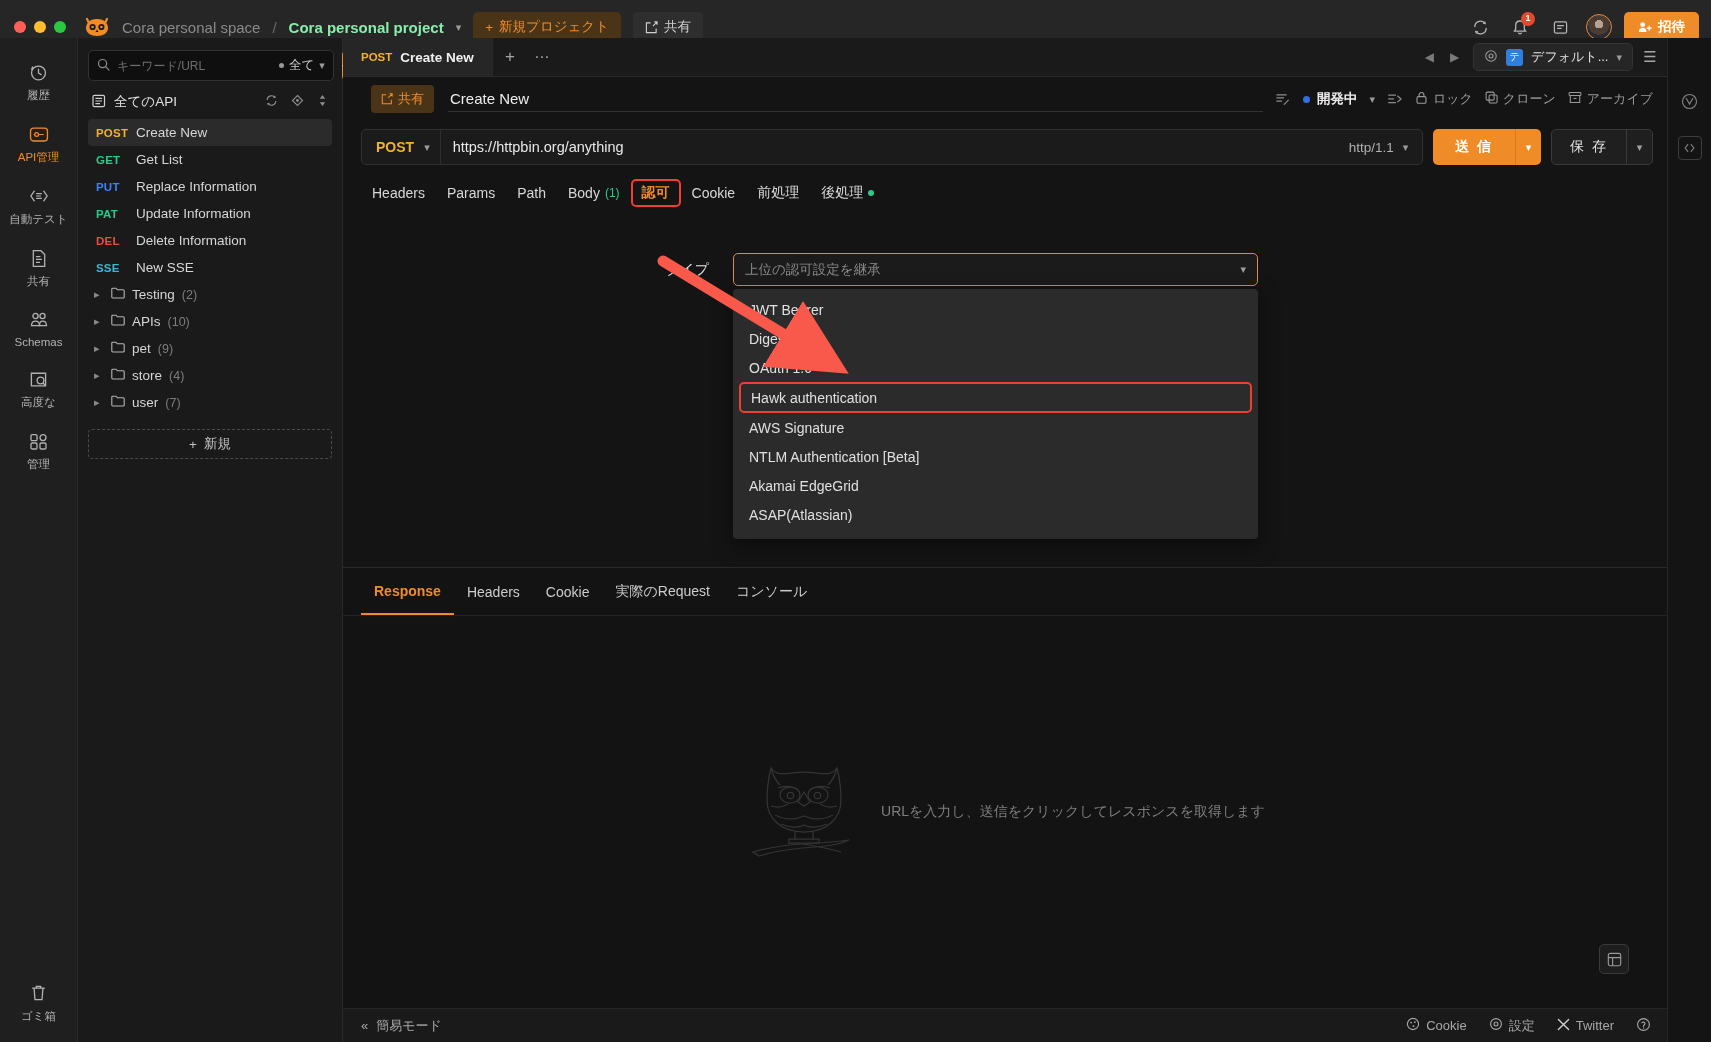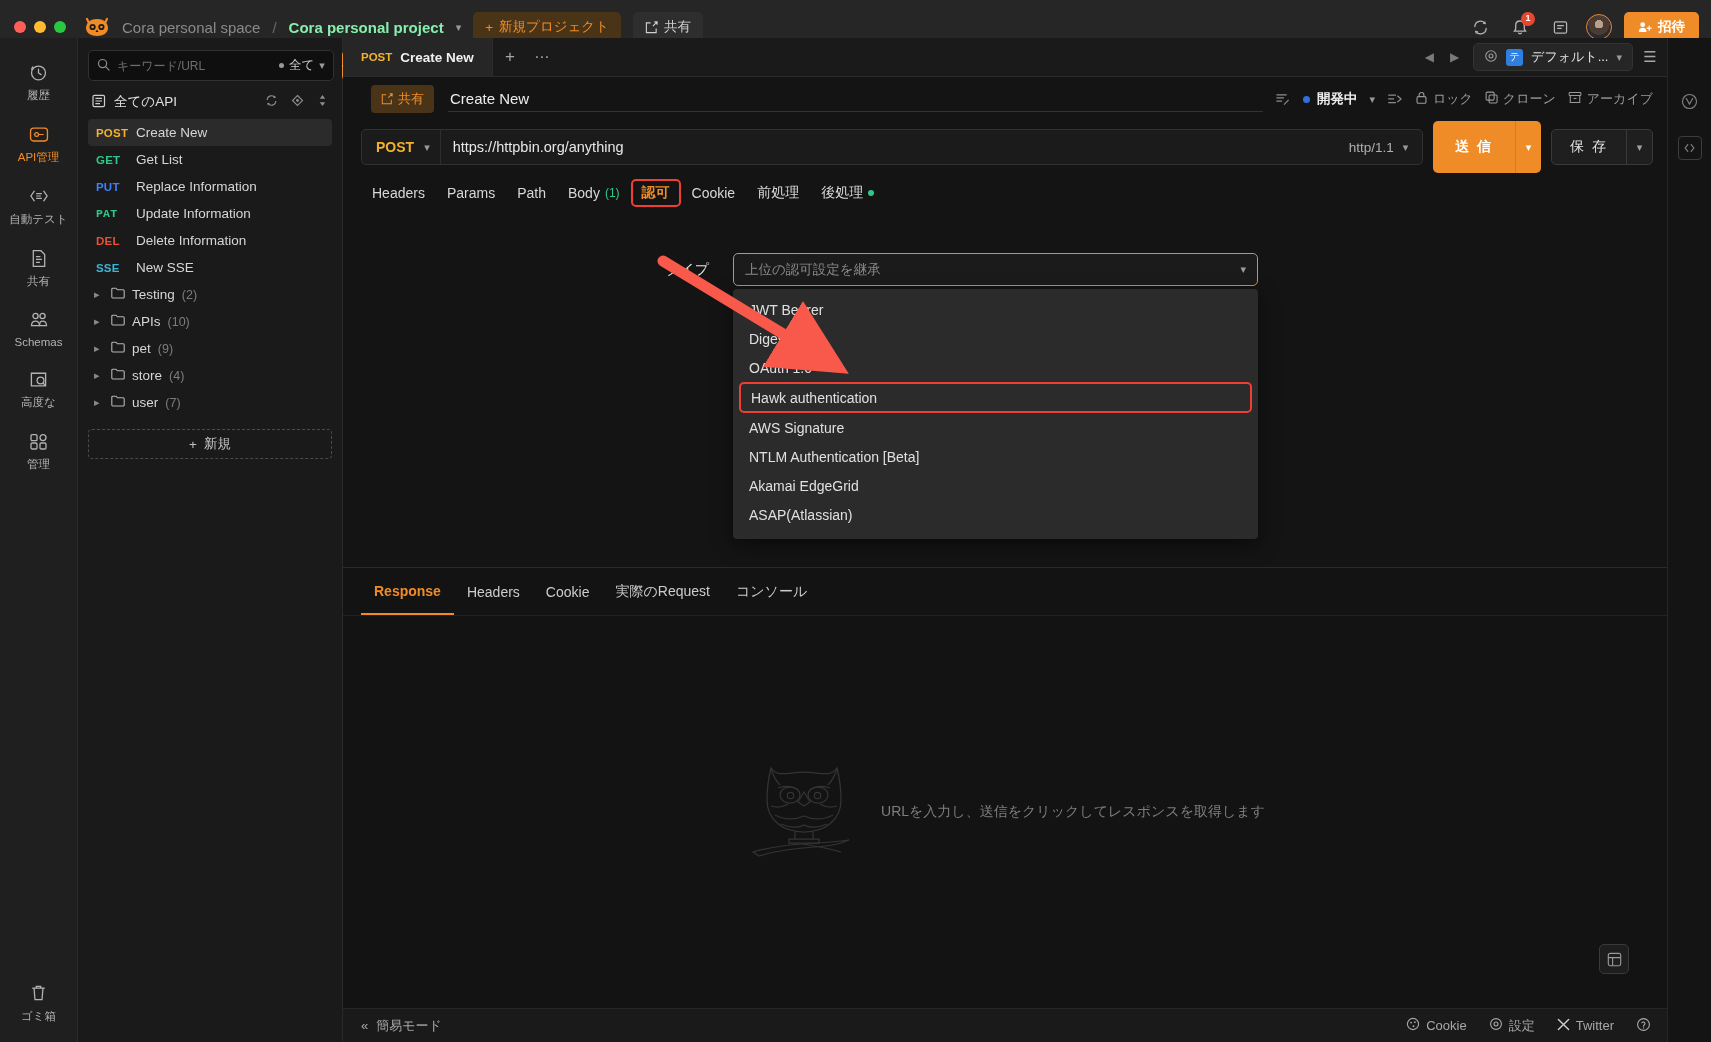--- a/index.html
+++ b/index.html
@@ -102,21 +102,21 @@
   }
   .allapi .acts { margin-left:auto; display:flex; gap:13px; color:#8d8d8d; }
   .tree { flex: 0 0 auto; }
   .row {
     display:flex; align-items:center; height: 27px; padding: 0 8px; border-radius: 4px;
     font-size: 13.5px; color: #ccc; gap: 0;
   }
   .row.sel { background: #2b2b2b; }
   .meth { width: 40px; flex:0 0 40px; font-size: 11.5px; font-weight: bold; letter-spacing:0.2px; }
   .m-post { color:#f2b12e; } .m-get { color:#2ec98a; } .m-put { color:#3b82f6; }
-  .m-pat { color:#2ec98a;font-family:Liberation Mono, monospace; } .m-del { color:#e8503a; } .m-sse { color:#3fb5d6; }
+  .m-pat { color:#2ec98a; } .m-del { color:#e8503a; } .m-sse { color:#3fb5d6; }
   .rname { color:#d6d6d6; }
   .frow { display:flex; align-items:center; height:27px; padding:0 6px; gap:7px; font-size:13.5px; color:#d6d6d6; }
   .frow .carat { color:#8a8a8a; font-size: 11px; width: 10px; }
   .fcount { color:#7d7d7d; font-size: 12.5px; }
   .newbtn {
     margin-top: 13px; height: 30px; border: 1px dashed #4a4a4a; border-radius:4px;
     display:flex; align-items:center; justify-content:center; gap:7px;
     color:#c3c3c3; font-size:13.5px;
   }
 
@@ -171,21 +171,21 @@
   .urlrow { height: 52px; flex:0 0 52px; display:flex; align-items:center; gap:10px; padding: 0 14px 0 18px; }
   .urlbox {
     flex:1 1 auto; height:36px; background:#1b1b1b; border:1px solid #313131; border-radius:5px;
     display:flex; align-items:center; min-width:0;
   }
   .methodsel { display:flex; align-items:center; gap:10px; padding: 0 10px 0 14px; border-right:1px solid #2e2e2e; height:100%; }
   .methodsel .mt { color:#f2b12e; font-size:14px; font-weight:bold; }
   .urlinput { flex:1 1 auto; background:transparent; border:none; outline:none; color:#e8e8e8; font-size:14.5px; padding: 0 12px; font-family:inherit; min-width:0;}
   .protosel { display:flex; align-items:center; gap:9px; padding: 0 14px; color:#b0b0b0; font-size:13.5px; }
   .sendbtn {
-    height:52px; background:#f08c28; border-radius:5px; display:flex; align-items:stretch; color:#fff;
+    height:36px; background:#f08c28; border-radius:5px; display:flex; align-items:stretch; color:#fff;
   }
   .sendbtn .lbl { padding: 0 22px; display:flex; align-items:center; font-size:14px; font-weight:bold; letter-spacing:2px;}
   .sendbtn .cv { width:26px; display:flex; align-items:center; justify-content:center; border-left:1px solid #d97a1c; font-size:11px;}
   .savebtn {
     height:36px; background:#1f1f1f; border:1px solid #3a3a3a; border-radius:5px;
     display:flex; align-items:stretch; color:#e4e4e4;
   }
   .savebtn .lbl { padding: 0 18px; display:flex; align-items:center; font-size:14px; letter-spacing:2px; }
   .savebtn .cv { width:26px; display:flex; align-items:center; justify-content:center; border-left:1px solid #3a3a3a; font-size:11px; color:#a0a0a0;}
 

